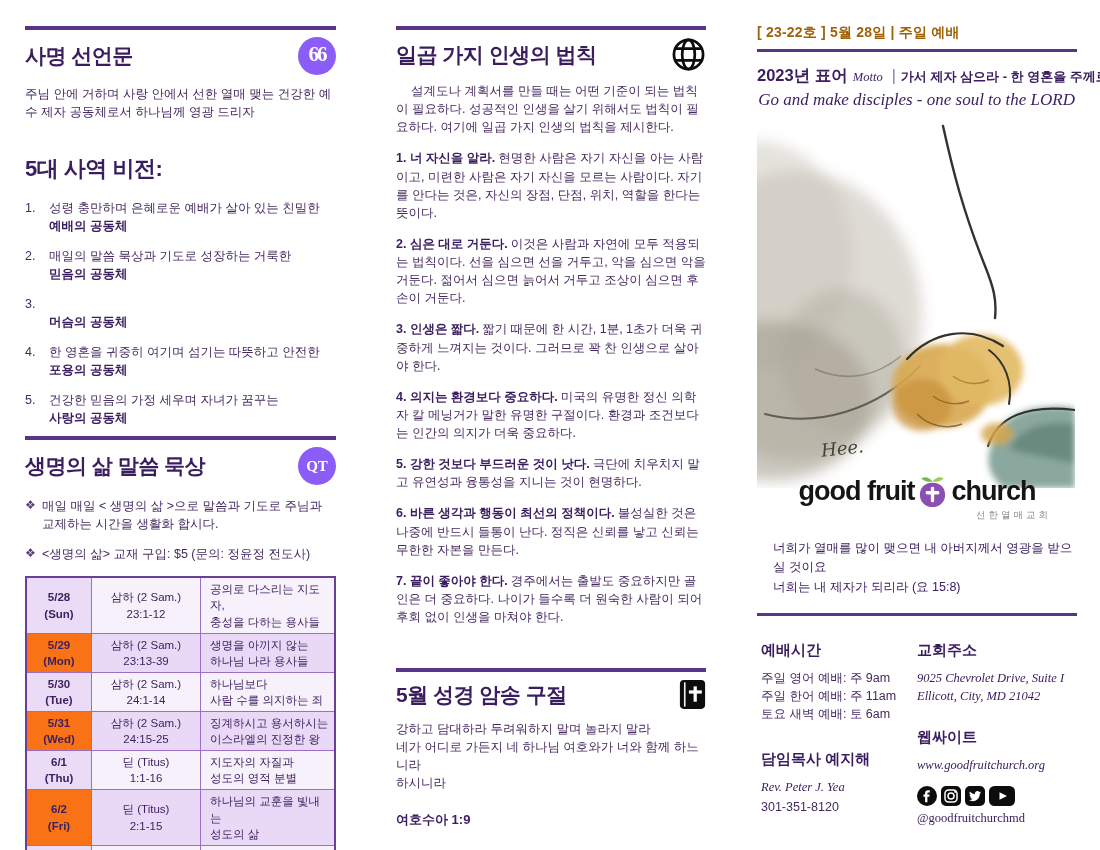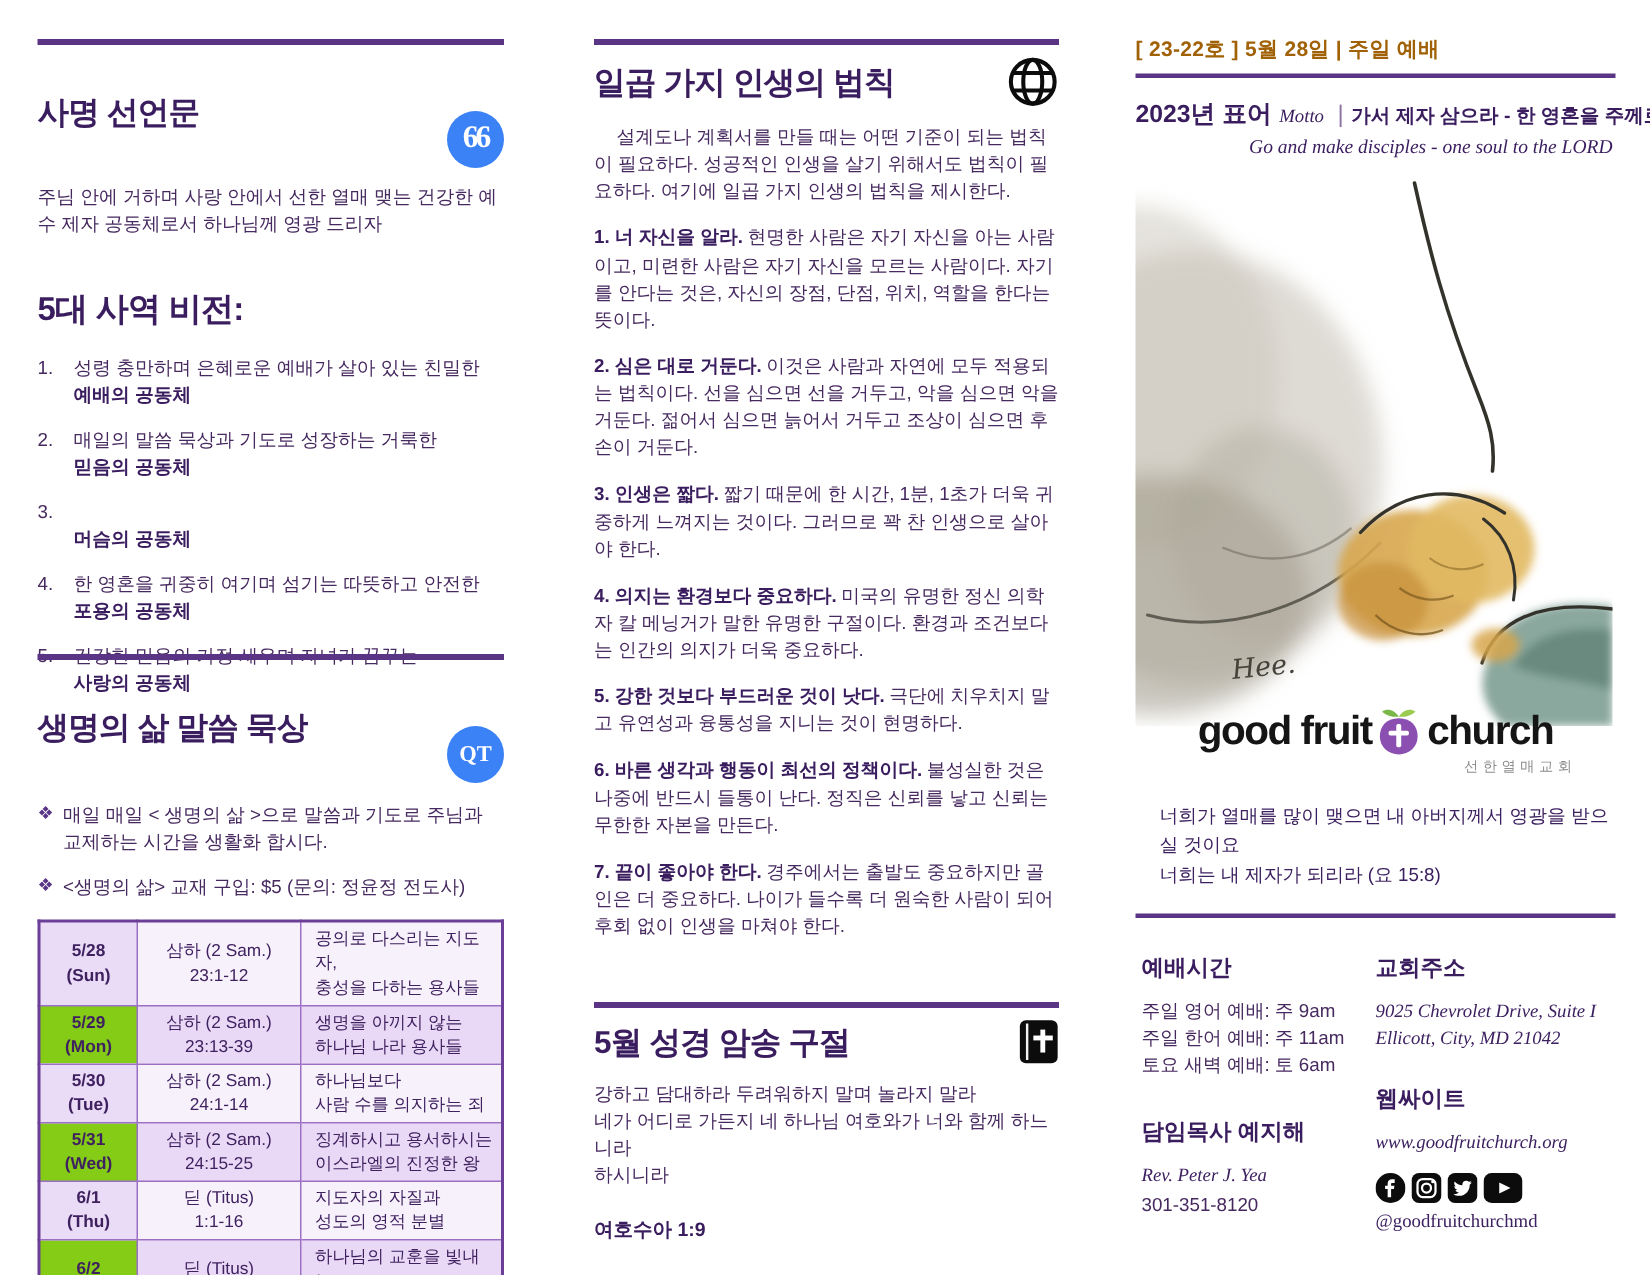--- a/index.html
+++ b/index.html
@@ -7,50 +7,50 @@
         font-family:"Liberation Sans",sans-serif;color:#46295f;}
   .sec{position:absolute;}
   .rule{border-top:4px solid #5a3585;width:100%;}
   .sec-head{display:flex;justify-content:space-between;align-items:center;margin-top:7px;text-align:right;}
   h1{font-size:21px;font-weight:800;color:#3a1d5e;margin:0;letter-spacing:-0.5px;}
   h2{font-size:15px;font-weight:800;color:#3a1d5e;margin:0 0 8px 0;}
   .body{font-size:12.5px;line-height:1.45;margin:10px 0 0 0;color:#46295f;}
   .indent{text-indent:15px;}
   .point{margin:13px 0 0 0;}
   .point b{color:#3a1d5e;margin-right:3px;}
-  .circ{width:38px;height:38px;border-radius:50%;background:#3b82f6;color:#fff;
-        display:flex;align-items:center;justify-content:center;flex:0 0 auto;margin-top:37px;}
+  .circ{width:38px;height:38px;border-radius:50%;background:#8b5cf6;color:#fff;
+        display:flex;align-items:center;justify-content:center;flex:0 0 auto;}
   .q66{font-family:"Liberation Serif",serif;font-weight:bold;font-size:21px;letter-spacing:-2px;
        transform:translateY(-2px);}
   .qt-glyph{font-family:"Liberation Serif",serif;font-weight:bold;font-size:15px;}
   .vision-title{margin-top:33px;font-size:22px;}
   .vision-list{list-style:none;margin:16px 0 0 0;padding:0;font-size:12.5px;line-height:1.4;}
   .vision-list li{display:flex;margin-bottom:13px;}
   .vision-list .num{flex:0 0 24px;}
   .vision-list b{color:#3a1d5e;}
   .bullet{display:flex;font-size:12.5px;line-height:1.45;margin:12px 0 0 0;}
   .diamond{color:#5a3585;flex:0 0 17px;font-size:12px;}
   table.qt{border-collapse:collapse;width:100%;margin-top:13px;font-size:11.5px;line-height:1.4;
            color:#3f2160;border:2px solid #6b3f97;}
   table.qt td{border:1px solid #9b6fc4;padding:3px 4px;text-align:center;vertical-align:middle;}
   table.qt td.c-desc{text-align:left;padding-left:9px;}
   table.qt td.c-date{font-weight:bold;width:56px;}
   table.qt td.c-book{width:100px;}
   tr.odd  td.c-date{background:#eadcf6;} tr.odd  td.c-book,tr.odd  td.c-desc{background:#f7f1fb;}
-  tr.even td.c-date{background:#84cc16;} tr.even td.c-book,tr.even td.c-desc{background:#ead9f6;}
+  tr.even td.c-date{background:#f97316;} tr.even td.c-book,tr.even td.c-desc{background:#ead9f6;}
   .ref{font-size:13px;font-weight:bold;color:#3a1d5e;margin-top:18px;}
   
   .issue{font-size:14px;font-weight:bold;color:#a16207;text-align:left;letter-spacing:0.2px;}
   .r-rule{border-top:3px solid #5a3585;margin-top:7px;}
   .motto1{margin-top:13px;text-align:center;white-space:nowrap;color:#3a1d5e;}
   .motto1 .year{font-size:16.5px;font-weight:800;}
   .motto1 .mlabel{font-family:"Liberation Serif",serif;font-style:italic;font-size:12.5px;margin:0 4px 0 5px;}
   .motto1 .sep{color:#8d76a6;margin:0 5px;}
   .motto1 .kr{font-size:13px;font-weight:800;}
-  .motto-en{font-family:"Liberation Serif",serif;font-style:italic;font-size:13px;text-align:right;
+  .motto-en{font-family:"Liberation Serif",serif;font-style:italic;font-size:17px;text-align:right;
             margin:3px 2px 0 0;color:#3a1d5e;}
   .illus{margin-top:6px;}
   .logo{display:flex;align-items:center;justify-content:center;margin-top:-14px;position:relative;}
   .logo-text{font-size:27px;font-weight:800;color:#151515;letter-spacing:-1px;}
   .apple{margin:0 3px;display:flex;}
   .logo-kr{position:absolute;right:26px;bottom:-13px;font-size:9.5px;letter-spacing:3px;color:#8d8d8d;}
   .fruit-verse{font-size:12.5px;line-height:1.55;color:#3c2060;margin:30px 0 0 16px;}
   .info{position:relative;margin-top:14px;height:200px;}
   .iblock{position:absolute;font-size:12.5px;line-height:1.45;}
   .serif-i{font-family:"Liberation Serif",serif;font-style:italic;color:#3c2060;margin:0;}

